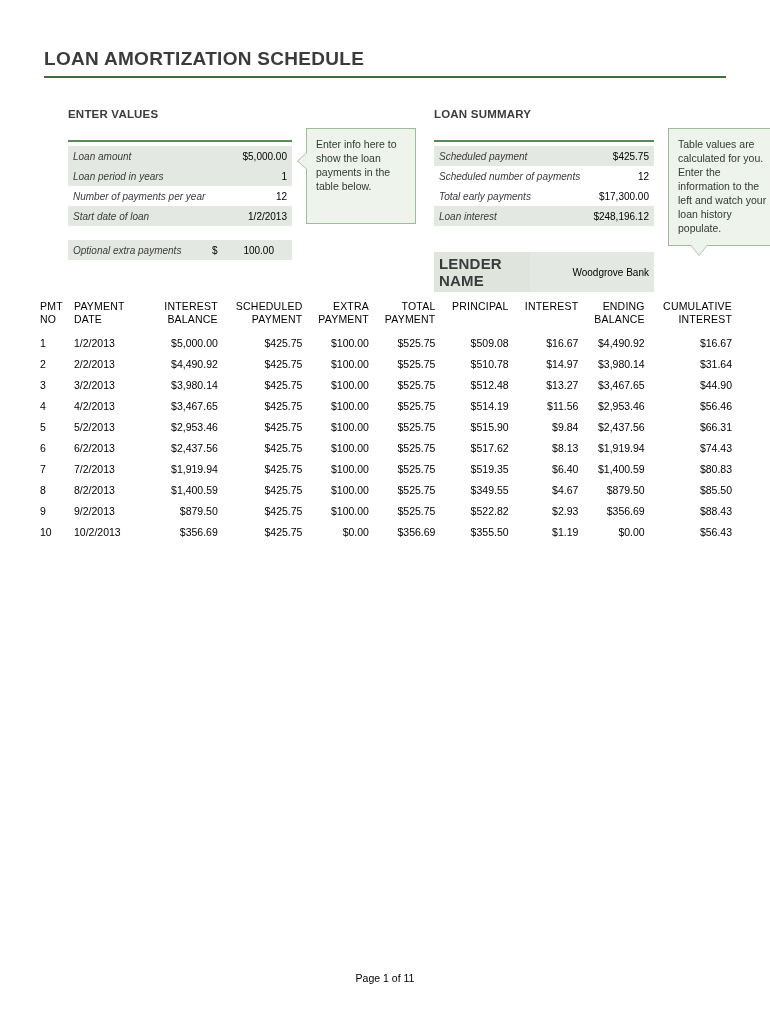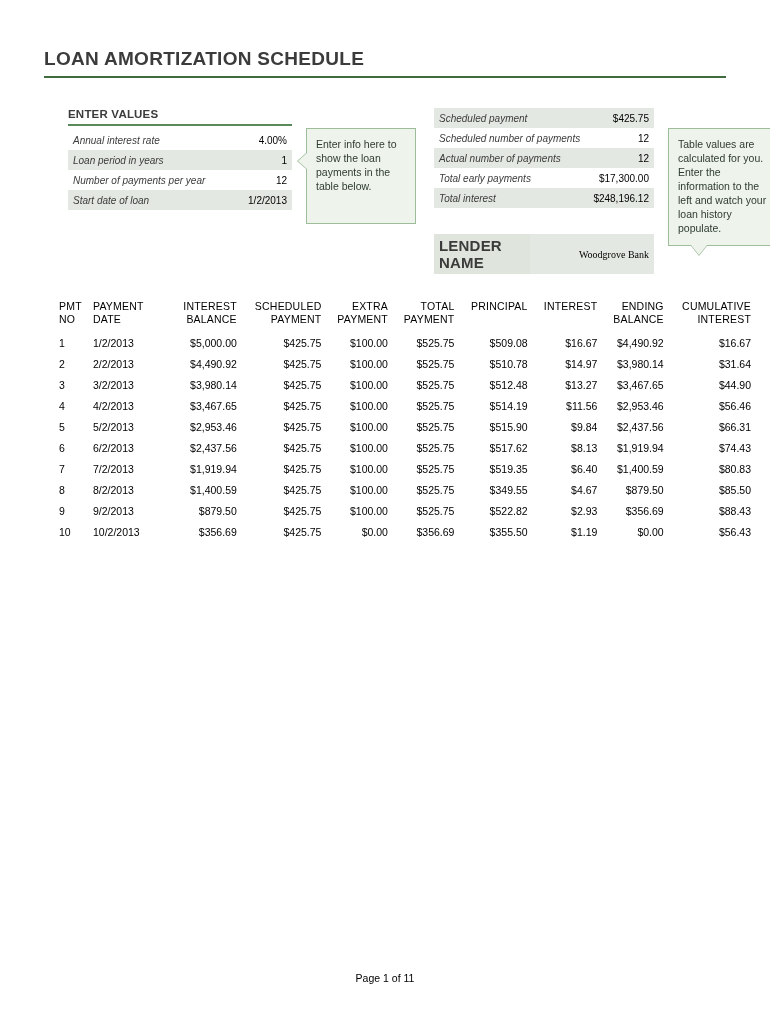--- a/index.html
+++ b/index.html
@@ -43,21 +43,21 @@
 
   
   .section {
     position: absolute;
   }
   .section-head {
     font-size: 11.5px;
     font-weight: bold;
     color: #3b3b3b;
     letter-spacing: 0.2px;
-    padding-bottom: 4px;
+    padding-bottom: 20px;
     border-bottom: 2px solid #5a8a5a;
     margin-bottom: 4px;
   }
   table.kv {
     border-collapse: collapse;
     width: 100%;
     font-size: 10px;
   }
   table.kv td {
     padding: 3px 5px;
@@ -112,21 +112,21 @@
     background: #e4e8e2;
   }
   .lender-row td.lbl {
     font-weight: bold;
     color: #3b3b3b;
     font-size: 15px;
     letter-spacing: .2px;
     width: 86px;
     background: #dfe4dd;
   }
-  .lender-row td.val { text-align: right; font-family: Liberation Serif, serif; }
+  .lender-row td.val { text-align: right; }
 
   
   .callout {
     position: absolute;
     background: #eef3ec;
     border: 1px solid #9dbd9a;
     color: #2f3c2f;
     font-size: 10.5px;
     line-height: 14px;
     padding: 8px 9px;
@@ -167,21 +167,21 @@
     width:0;height:0;
     border-left: 8px solid transparent;
     border-right: 8px solid transparent;
     border-top: 10px solid #9dbd9a;
     z-index: -1;
   }
 
   
   #amort-table {
     position: absolute;
-    left: 55px;
+    left: 36px;
     top: 300px;
     width: 700px;
     border-collapse: collapse;
     font-size: 10.5px;
   }
   #amort-table th {
     font-weight: normal;
     font-size: 10.5px;
     color: #000;
     vertical-align: top;
@@ -219,62 +219,68 @@
 
   <div class="title-wrap">
     <h1 class="doc-title">LOAN AMORTIZATION SCHEDULE</h1>
     <div class="title-rule"></div>
   </div>
 
   <div class="section" id="enter-values-block">
     <div class="section-head">ENTER VALUES</div>
     <table class="kv">
       <tbody>
-        <tr>
-          <td class="k">Annual interest rate</td>
-          <td class="v">4.00%</td>
+        <tr class="alt">
+          <td class="k">Loan amount</td>
+          <td class="v">$5,000.00</td>
         </tr>
         <tr class="alt">
           <td class="k">Loan period in years</td>
           <td class="v">1</td>
         </tr>
         <tr>
           <td class="k">Number of payments per year</td>
           <td class="v">12</td>
         </tr>
         <tr class="alt">
           <td class="k">Start date of loan</td>
           <td class="v">1/2/2013</td>
         </tr>
       </tbody>
     </table>
 
+    <table class="extra-box">
+      <tbody>
+        <tr>
+          <td class="k">Optional extra payments</td>
+          <td class="cur">$</td>
+          <td class="v">100.00</td>
+        </tr>
+      </tbody>
+    </table>
   </div>
 
   <div class="section" id="loan-summary-block">
+    <div class="section-head">LOAN SUMMARY</div>
     <table class="kv">
       <tbody>
         <tr class="alt">
           <td class="k">Scheduled payment</td>
           <td class="v">$425.75</td>
         </tr>
         <tr>
           <td class="k">Scheduled number of payments</td>
           <td class="v">12</td>
         </tr>
-        <tr class="alt">
-          <td class="k">Actual number of payments</td>
-          <td class="v">12</td>
-        </tr>
         <tr>
           <td class="k">Total early payments</td>
           <td class="v">$17,300.00</td>
         </tr>
         <tr class="alt">
-          <td class="k">Total interest</td>
+          <td class="k">Loan interest</td>
           <td class="v">$248,196.12</td>
         </tr>
       </tbody>
     </table>
 
     <table class="lender-row">
       <tbody>
         <tr>
           <td class="lbl">LENDER NAME</td>
           <td class="val">Woodgrove Bank</td>

